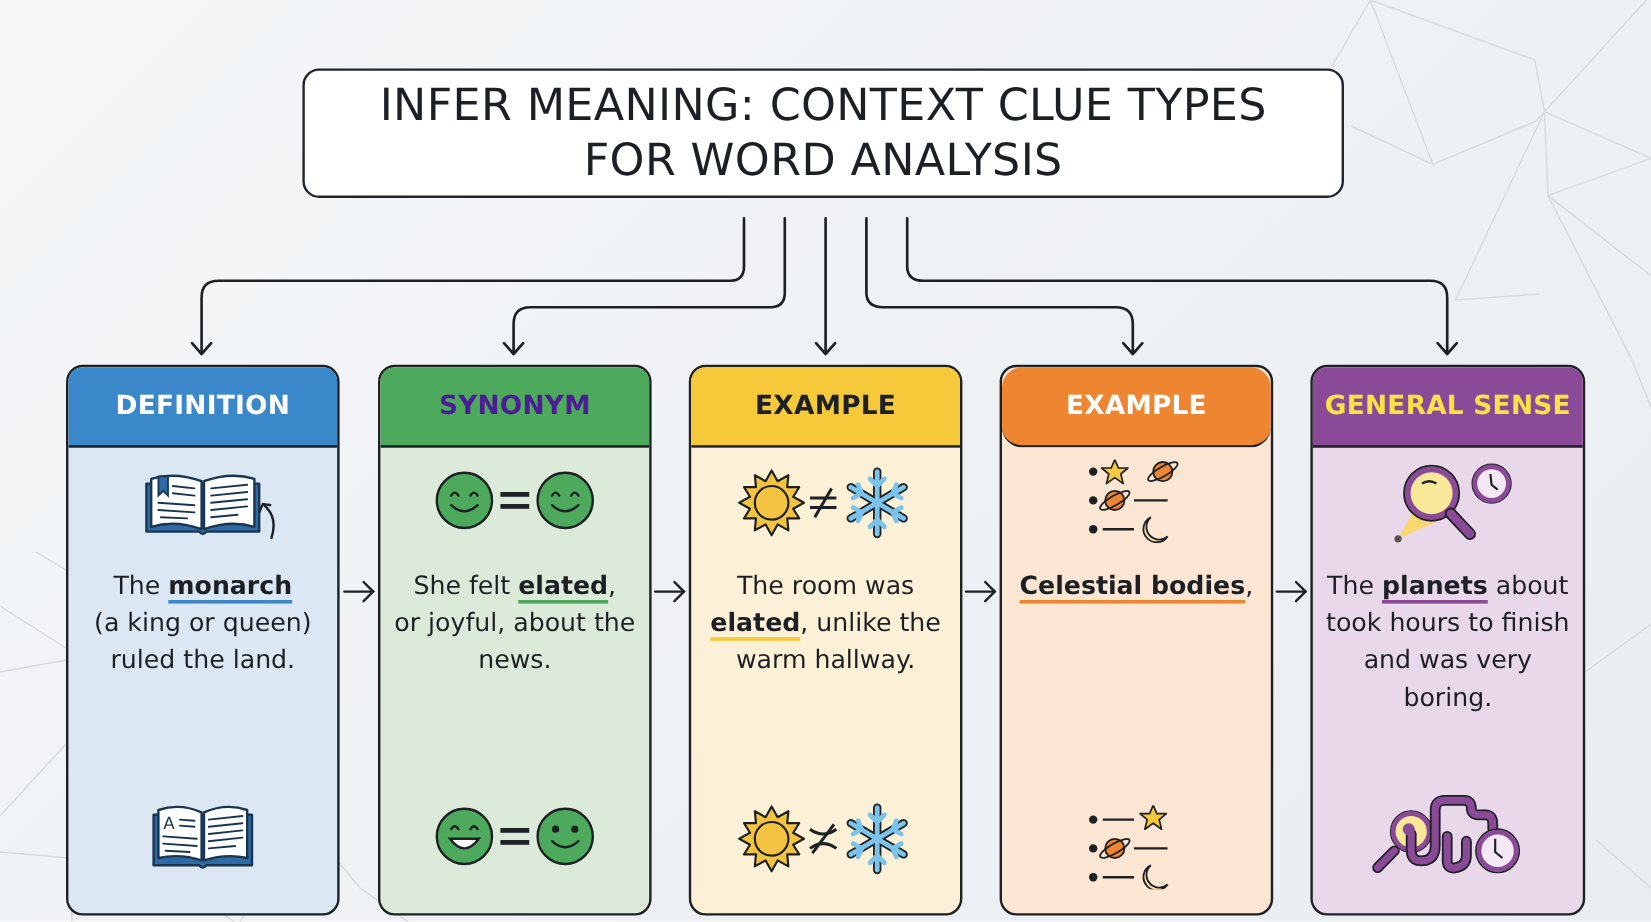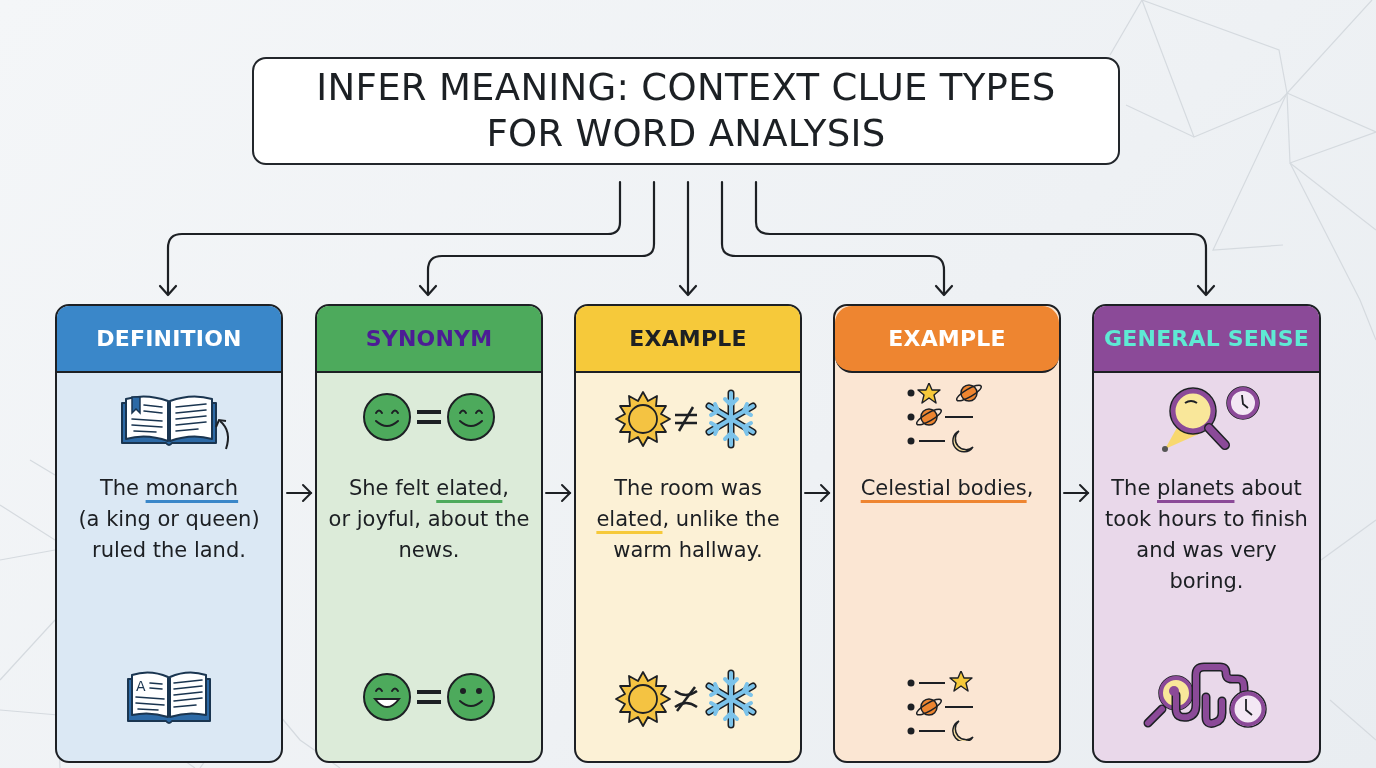--- a/index.html
+++ b/index.html
@@ -34,21 +34,21 @@
   .card-header span {
     font-family:"DejaVu Sans", sans-serif; font-weight:bold; font-size:22px; letter-spacing:0.2px;
   }
   .card-body { flex:1; position:relative; display:flex; flex-direction:column; align-items:center; }
   .icon-top { position:absolute; top:14px; left:0; width:100%; height:80px; display:flex; justify-content:center; }
   .icon-bottom { position:absolute; bottom:14px; left:0; width:100%; height:80px; display:flex; justify-content:center; }
   .sentence {
     position:absolute; top:100px; left:6px; right:6px; text-align:center;
     font-family:"DejaVu Sans", sans-serif; font-size:21px; line-height:31px; color:#1c1f23;
   }
-  .sentence b { font-weight:normal; }
+  .sentence b { font-weight:bold; }
   .hl { text-decoration: underline; text-decoration-thickness:3px; text-underline-offset:5px; }
   .side-arrow {
     position:absolute; top:481px; width:30px; height:24px; display:flex; align-items:center; justify-content:center;
   }
 </style>
 </head>
 <body>
 
 <svg class="bg-lines" viewBox="0 0 1376 768">
   <g stroke="#d5dadf" stroke-width="1.2" fill="none">
@@ -328,21 +328,21 @@
         <line x1="48" y1="36" x2="76" y2="36" stroke="#1d2024" stroke-width="2"></line>
         <line x1="22" y1="60" x2="48" y2="60" stroke="#1d2024" stroke-width="2"></line>
         <path d="M62,50 A11,11 0 1,0 76,66 A9,9 0 1,1 62,50 Z" fill="#f7dfa0" stroke="#1d2024" stroke-width="1.5"></path>
       </svg>
     </div>
   </div>
 </div>
 
 <div class="card" style="left:1092px; width:229px; background:#e9d8ea;">
   <div class="card-header" style="background:#8b4a98;">
-    <span style="color:#5eead4;">GENERAL SENSE</span>
+    <span style="color:#fde047;">GENERAL SENSE</span>
   </div>
   <div class="card-body">
     <div class="icon-top" style="top:10px;">
       <svg width="120" height="76" viewBox="0 0 120 76">
         <polygon points="18,66 36,34 54,50" fill="#f9d862" opacity="0.9"></polygon>
         <circle cx="18" cy="66" r="3" fill="#555"></circle>
         <circle cx="46" cy="28" r="20" fill="#f9e79a" stroke="#1d2024" stroke-width="2"></circle>
         <circle cx="46" cy="28" r="20" fill="none" stroke="#8b4a98" stroke-width="5"></circle>
         <circle cx="46" cy="28" r="23" fill="none" stroke="#1d2024" stroke-width="1.5"></circle>
         <path d="M38,20 Q44,16 50,20" stroke="#1d2024" stroke-width="2" fill="none"></path>

